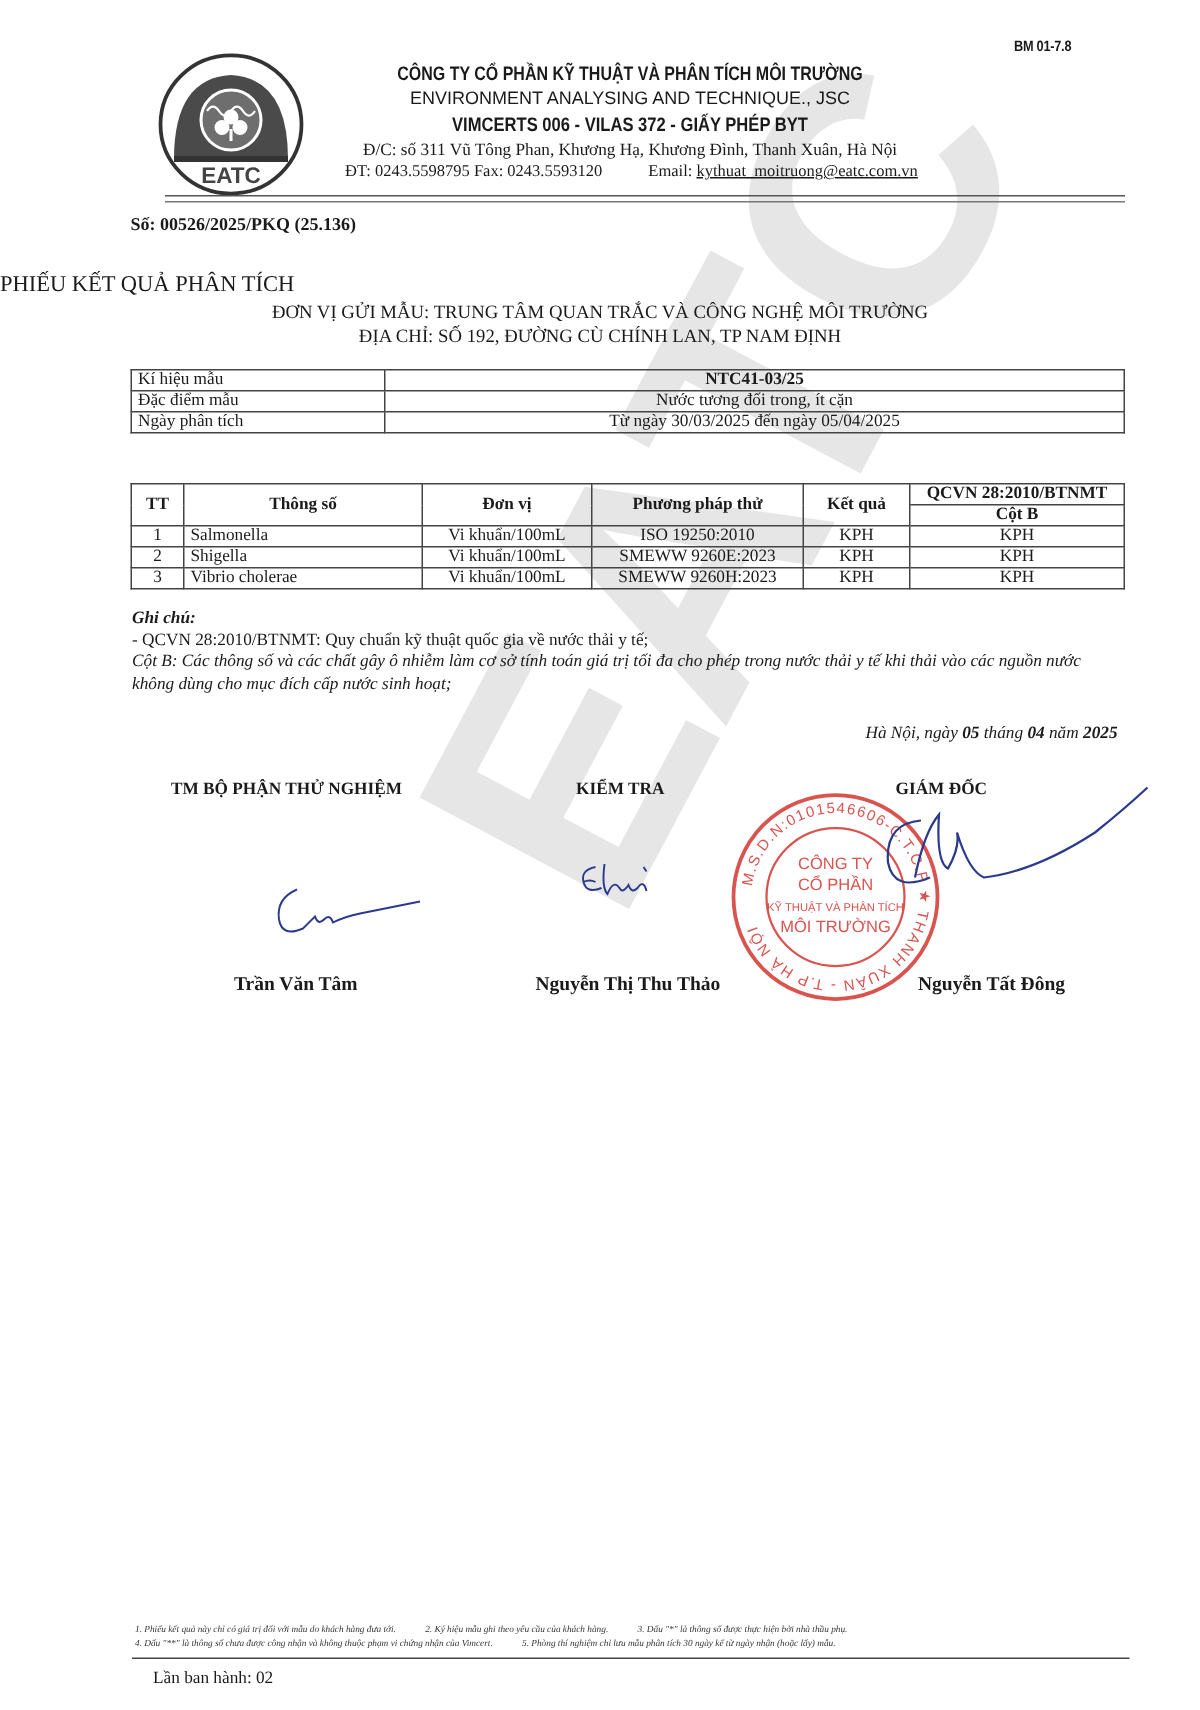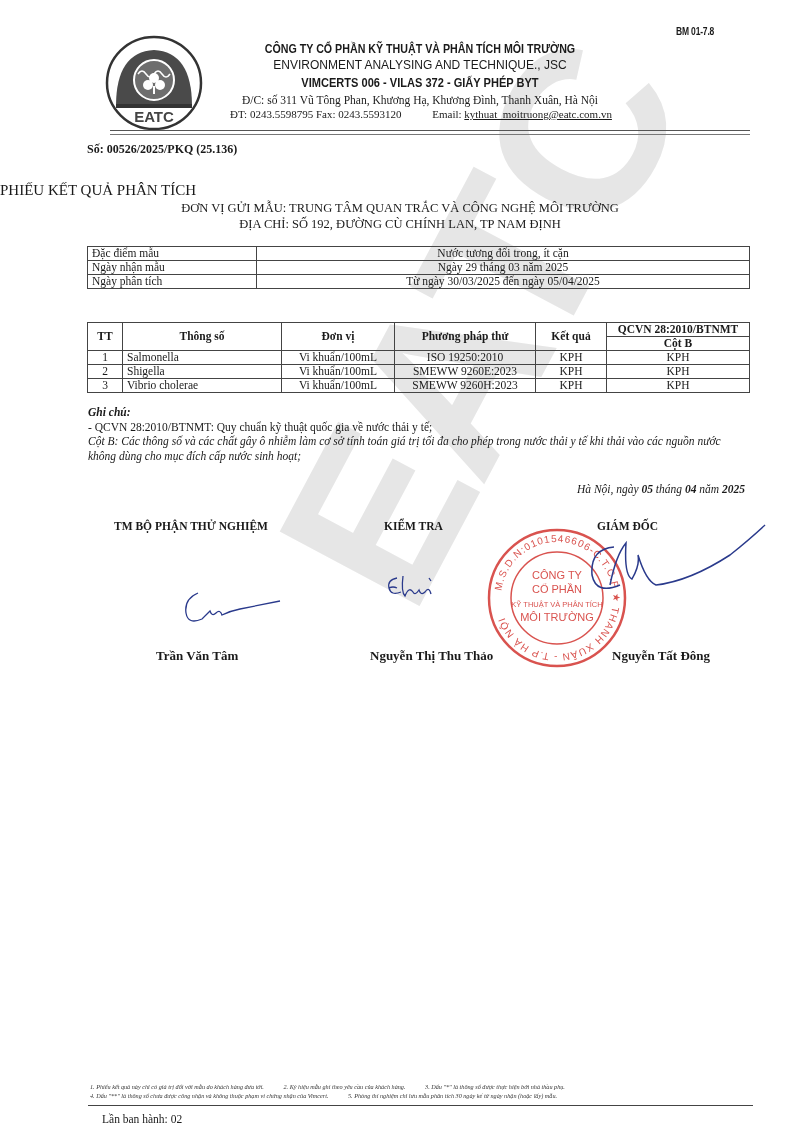--- a/index.html
+++ b/index.html
@@ -79,27 +79,27 @@
 <div class="abs rule2"></div>
 
 <div class="abs doc-no">Số: 00526/2025/PKQ (25.136)</div>
 
 <div class="abs title">PHIẾU KẾT QUẢ PHÂN TÍCH</div>
 <div class="abs sub sub1">ĐƠN VỊ GỬI MẪU: TRUNG TÂM QUAN TRẮC VÀ CÔNG NGHỆ MÔI TRƯỜNG</div>
 <div class="abs sub sub2">ĐỊA CHỈ: SỐ 192, ĐƯỜNG CÙ CHÍNH LAN, TP NAM ĐỊNH</div>
 
 <table class="info-table z1">
   <tbody>
+      <tr>
+    <td>Kí hiệu mẫu</td>
+    <td style="font-weight:bold">NTC41-03/25</td>
+  </tr>
   <tr>
     <td>Đặc điểm mẫu</td>
     <td>Nước tương đối trong, ít cặn</td>
-  </tr>
-  <tr>
-    <td>Ngày nhận mẫu</td>
-    <td>Ngày 29 tháng 03 năm 2025</td>
   </tr>
   <tr>
     <td>Ngày phân tích</td>
     <td>Từ ngày 30/03/2025 đến ngày 05/04/2025</td>
   </tr>
 </tbody>
   </table>
 
 <table class="res-table z1">
   <tbody>
@@ -172,21 +172,21 @@
   <path d="M18 8 Q4 14 6 28 Q8 40 22 34 Q26 30 30 26 Q32 32 36 28 Q40 24 42 30 Q50 26 60 24 Q80 20 100 16" stroke="#2a3a8c" stroke-width="1.3" fill="none"></path>
 </svg>
 <svg class="abs sig" style="left:383px;top:572px" width="60" height="35" viewBox="0 0 60 35">
   <path d="M14 6 Q4 8 6 16 Q8 24 18 20 M6 16 Q10 14 14 16 M20 4 Q18 20 22 24 Q26 14 30 20 Q32 24 36 18 Q38 24 42 20 Q46 14 48 22 M46 6 L48 9" stroke="#2a3a8c" stroke-width="1.3" fill="none"></path>
 </svg>
 <svg class="abs sig" style="left:560px;top:515px" width="210" height="100" viewBox="0 0 210 100">
   <path d="M54 32 Q30 34 32 60 Q36 80 60 70 M50 70 Q56 40 66 28 Q64 60 72 64 Q80 50 78 40 Q86 66 96 70 Q130 66 170 40 Q190 24 205 10" stroke="#2a3a8c" stroke-width="1.5" fill="none"></path>
 </svg>
 
 <div class="abs sign-name z1" style="left:156px">Trần Văn Tâm</div>
-<div class="abs sign-name z1" style="left:370px">Nguyễn Thị Thu Thảo</div>
+<div class="abs sign-name z1" style="left:357px">Nguyễn Thị Thu Thảo</div>
 <div class="abs sign-name" style="left:612px;z-index:4">Nguyễn Tất Đông</div>
 
 <div class="abs footnotes">
   <div>
     <span>1. Phiếu kết quả này chỉ có giá trị đối với mẫu do khách hàng đưa tới.</span>
     <span>2. Ký hiệu mẫu ghi theo yêu cầu của khách hàng.</span>
     <span>3. Dấu "*" là thông số được thực hiện bởi nhà thầu phụ.</span>
   </div>
   <div>
     <span>4. Dấu "**" là thông số chưa được công nhận và không thuộc phạm vi chứng nhận của Vimcert.</span>

